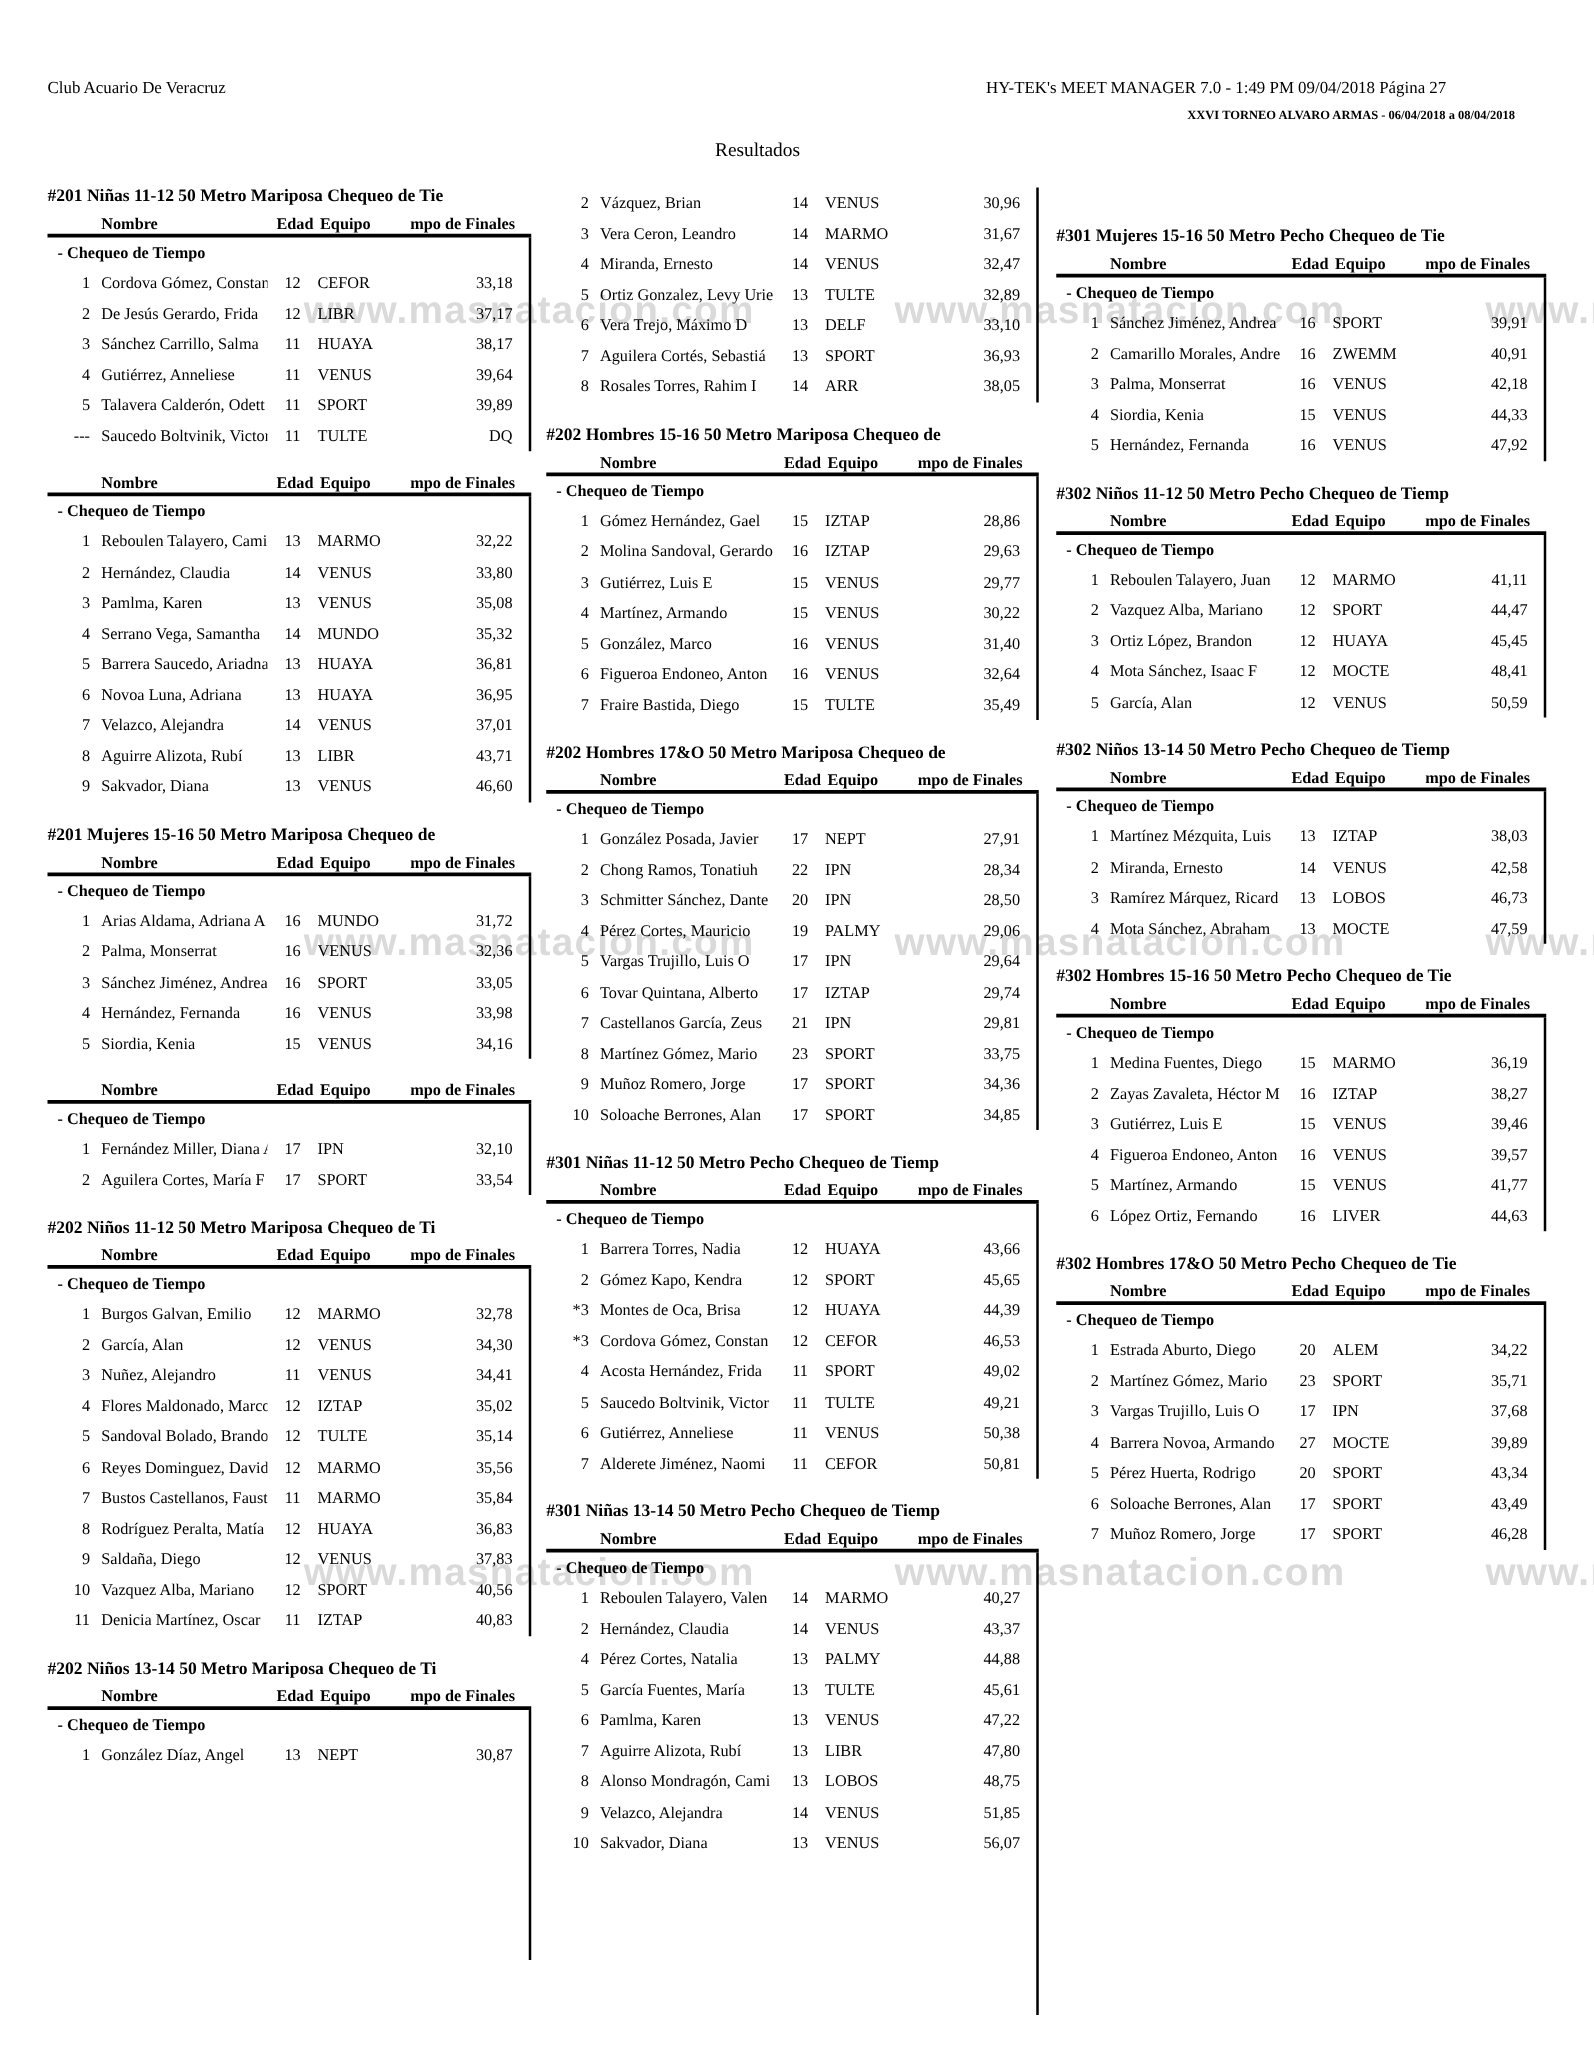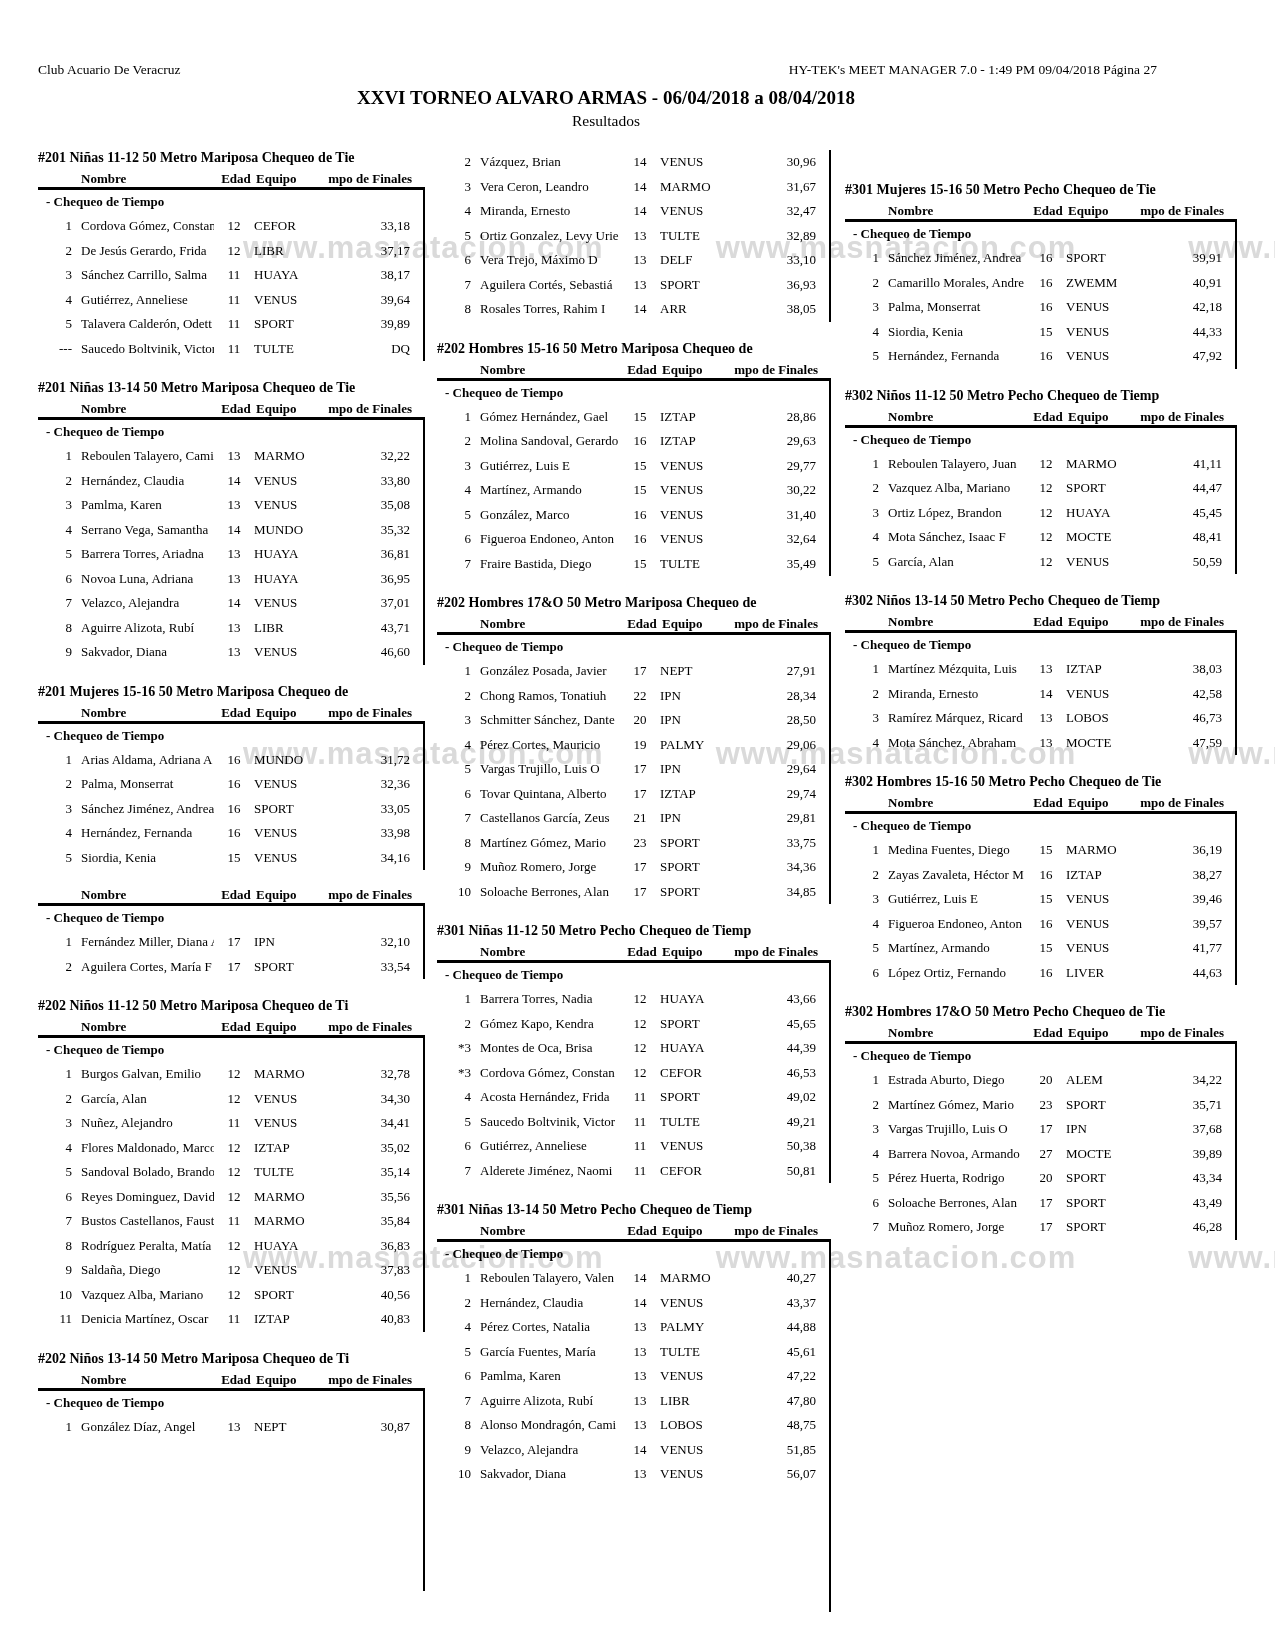--- a/index.html
+++ b/index.html
@@ -5,22 +5,22 @@
   html,body{margin:0;padding:0;}
   body{
     width:1275px;height:1650px;position:relative;overflow:hidden;
     background:#ffffff;color:#000;
     font-family:"Liberation Serif","DejaVu Serif",serif;
   }
   .content{position:relative;z-index:1;}
   
   .hdr-left{position:absolute;top:62px;left:38px;font-size:13.5px;}
   .hdr-right{position:absolute;top:62px;right:118px;font-size:13.5px;}
-  .meet-title{position:absolute;top:87px;left:0;width:1212px;text-align:center;
-              font-size:19px;font-weight:bold;}
+  .meet-title{position:absolute;top:87px;left:0;width:1212px;text-align:right;
+              font-size:10px;font-weight:bold;}
   .results-heading{position:absolute;top:112px;left:0;width:1212px;text-align:center;
               font-size:15.5px;font-weight:normal;}
   
   .rescol{position:absolute;}
   #col1{left:38px;top:146px;width:387px;}
   #col2{left:437px;top:150px;width:394px;}
   #col3{left:845px;top:178px;width:392px;}
   
   .section{margin-bottom:15px;}
   .sec-title{height:23px;line-height:23px;font-size:14px;font-weight:bold;
@@ -117,21 +117,20 @@
           <div class="row">
             <span class="c-rank">---</span>
             <span class="c-name">Saucedo Boltvinik, Victor</span>
             <span class="c-age">11</span>
             <span class="c-team">TULTE</span>
             <span class="c-time">DQ</span>
           </div>
         </div>
       </div>
       <div class="section">
-        <div class="sec-title">#201  Niñas 13-14 50 Metro Mariposa Chequeo de Tie</div>
         <div class="sec-header">
           <span class="h-rank"></span>
           <span class="h-name">Nombre</span>
           <span class="h-age">Edad</span>
           <span class="h-team">Equipo</span>
           <span class="h-finals">mpo de Finales</span>
         </div>
         <div class="sec-body">
           <div class="subhead">- Chequeo de Tiempo</div>
           <div class="row">
@@ -157,21 +156,21 @@
           </div>
           <div class="row">
             <span class="c-rank">4</span>
             <span class="c-name">Serrano Vega, Samantha</span>
             <span class="c-age">14</span>
             <span class="c-team">MUNDO</span>
             <span class="c-time">35,32</span>
           </div>
           <div class="row">
             <span class="c-rank">5</span>
-            <span class="c-name">Barrera Torres, Ariadna</span>
+            <span class="c-name">Barrera Saucedo, Ariadna</span>
             <span class="c-age">13</span>
             <span class="c-team">HUAYA</span>
             <span class="c-time">36,81</span>
           </div>
           <div class="row">
             <span class="c-rank">6</span>
             <span class="c-name">Novoa Luna, Adriana</span>
             <span class="c-age">13</span>
             <span class="c-team">HUAYA</span>
             <span class="c-time">36,95</span>

